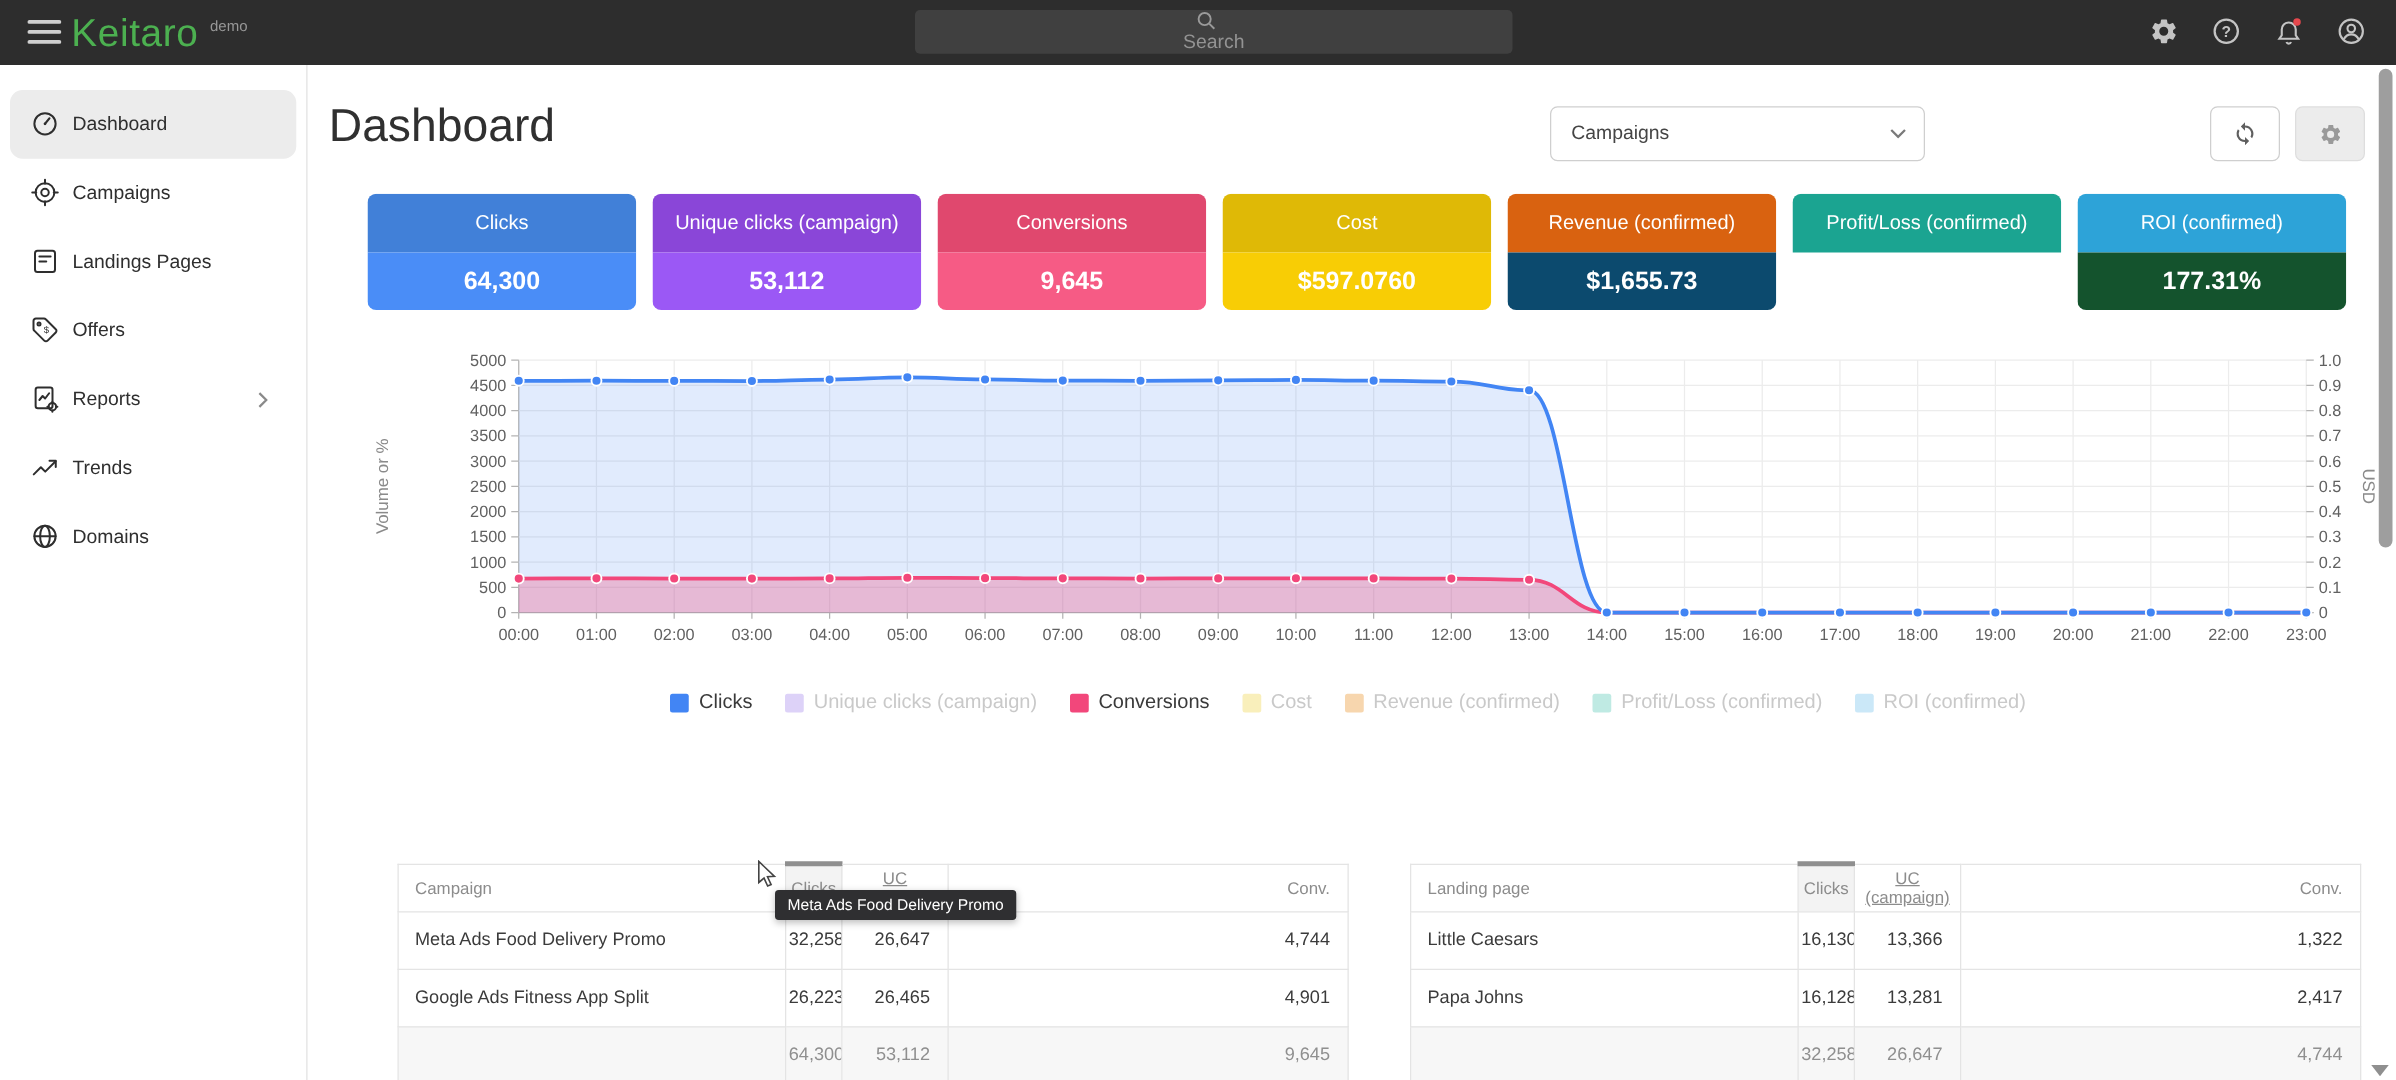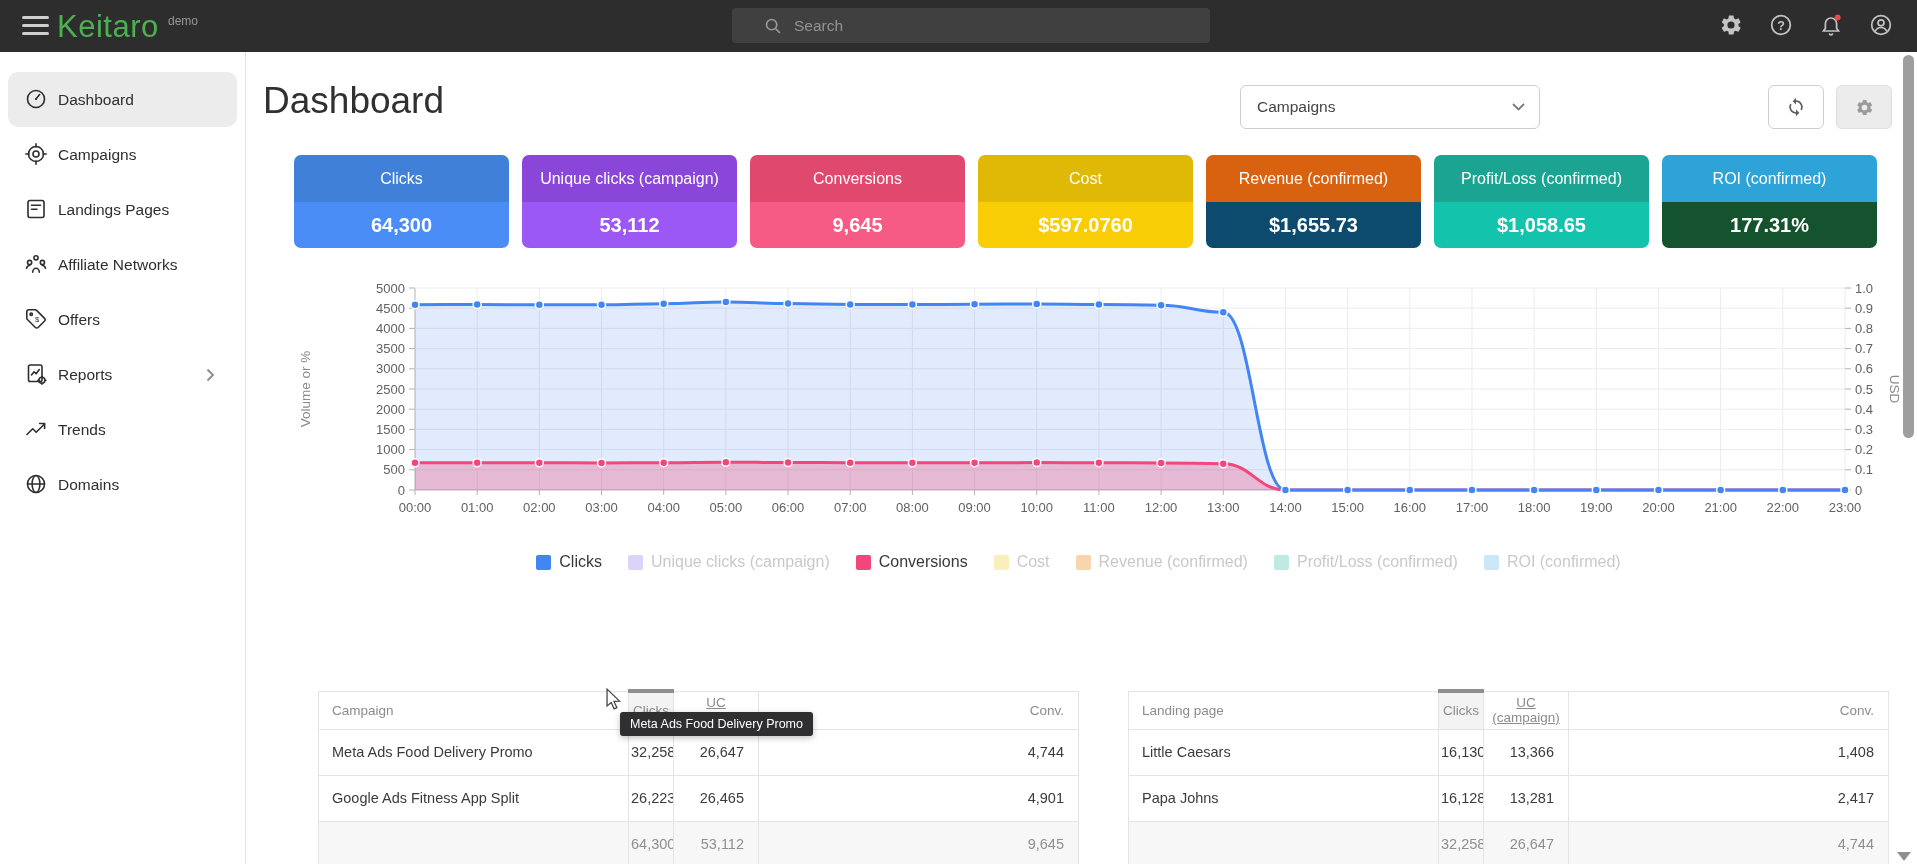--- a/index.html
+++ b/index.html
@@ -7,21 +7,21 @@
     font-family:"Liberation Sans", sans-serif; }
   .app { position:relative; width:1917px; height:864px; background:#fff; }
 
   
   .topbar { position:absolute; left:0; top:0; width:1917px; height:52px; background:#2d2d2d; }
   .hamburger { position:absolute; left:22px; top:16px; width:27px; height:21px; cursor:pointer; }
   .hamburger span { display:block; width:27px; height:3px; background:#cfcfcf; border-radius:2px; margin-bottom:5px; }
   .logo { position:absolute; left:57px; top:9px; font-size:31px; font-weight:normal; color:#4cb050; letter-spacing:.5px; }
   .logo-badge { position:absolute; left:168px; top:14px; font-size:12px; color:#979797; }
   .search { position:absolute; left:732px; top:8px; width:478px; height:35px; background:#404040; border-radius:4px;
-    display:flex; align-items:center; padding-left:32px; }
+    display:flex; align-items:center; padding-left:0;flex-direction:column; }
   .search svg { margin-right:12px; }
   .search span { color:#939393; font-size:15.5px; }
   .topicons { position:absolute; right:23px; top:13px; display:flex; gap:25px; align-items:center; }
   .topicon { width:25px; height:26px; position:relative; cursor:pointer; }
 
   
   .sidebar { position:absolute; left:0; top:52px; width:246px; height:812px; background:#fff; border-right:1px solid #e2e2e2; padding-top:20px; }
   .side-item { position:relative; height:55px; display:flex; align-items:center; margin:0 8px; border-radius:10px; cursor:pointer; }
   .side-item.active { background:#ececec; }
   .side-item .s-icon { position:absolute; left:16px; top:15px; width:24px; height:24px; }
@@ -143,29 +143,20 @@
           <path d="M12 1.8v3.2M12 19v3.2M1.8 12H5M19 12h3.2"></path>
         </svg>
         <span class="s-label">Campaigns</span>
       </div>
       <div class="side-item">
         <svg class="s-icon" viewBox="0 0 24 24" fill="none" stroke="#2e2e2e" stroke-width="1.6" stroke-linecap="round" stroke-linejoin="round">
           <rect x="4" y="3.5" width="16" height="17" rx="2"></rect>
           <path d="M7.5 8.2h9M7.5 12.2h5.5"></path>
         </svg>
         <span class="s-label">Landings Pages</span>
-      </div>
-      <div class="side-item">
-        <svg class="s-icon" viewBox="0 0 24 24" fill="none" stroke="#2e2e2e" stroke-width="1.6" stroke-linecap="round" stroke-linejoin="round">
-          <circle cx="12" cy="5.8" r="2.1"></circle>
-          <circle cx="5.6" cy="10.5" r="2.1"></circle>
-          <circle cx="18.4" cy="10.5" r="2.1"></circle>
-          <path d="M8.7 20.2c0-2.2 1.5-3.9 3.3-3.9s3.3 1.7 3.3 3.9M2.5 16.2c.6-1.7 1.7-2.7 3.1-2.7M21.5 16.2c-.6-1.7-1.7-2.7-3.1-2.7"></path>
-        </svg>
-        <span class="s-label">Affiliate Networks</span>
       </div>
       <div class="side-item">
         <svg class="s-icon" viewBox="0 0 24 24" fill="none" stroke="#2e2e2e" stroke-width="1.6" stroke-linecap="round" stroke-linejoin="round">
           <path d="M20.6 11.4l-8-8a1.9 1.9 0 00-1.4-.6H4.7a1.9 1.9 0 00-1.9 1.9v6.5c0 .5.2 1 .6 1.3l8 8a1.9 1.9 0 002.7 0l6.5-6.5a1.9 1.9 0 000-2.7z"></path>
           <circle cx="7.2" cy="7.2" r="1.2"></circle>
           <text x="11" y="14.5" font-size="7.5" fill="#2e2e2e" stroke="none" font-family="Liberation Sans, sans-serif">$</text>
         </svg>
         <span class="s-label">Offers</span>
       </div>
       <div class="side-item">
@@ -232,21 +223,20 @@
       <div class="card">
         <div class="c-head" style="background:#dfb906">Cost</div>
         <div class="c-body" style="background:#f8cd05">$597.0760</div>
       </div>
       <div class="card">
         <div class="c-head" style="background:#d96210">Revenue (confirmed)</div>
         <div class="c-body" style="background:#0c4a6e">$1,655.73</div>
       </div>
       <div class="card">
         <div class="c-head" style="background:#1ba491">Profit/Loss (confirmed)</div>
-        <div class="c-body" style="background:#13c3ab">$1,058.65</div>
       </div>
       <div class="card">
         <div class="c-head" style="background:#2da3d8">ROI (confirmed)</div>
         <div class="c-body" style="background:#14532d">177.31%</div>
       </div>
     </div>
 
   <svg id="chart" width="1677" height="260" viewBox="0 0 1677 260">
       <line x1="175" y1="23" x2="175" y2="225" stroke="#b3b3b3" stroke-width="1"></line>
       <line x1="175" y1="225" x2="175" y2="230" stroke="#b3b3b3"></line>
@@ -512,21 +502,21 @@
           <th class="sorted">Clicks</th>
           <th>UC (campaign)</th>
           <th>Conv.</th>
         </tr>
       </thead>
       <tbody>
         <tr>
           <td>Little Caesars</td>
           <td>16,130</td>
           <td>13,366</td>
-          <td>1,408</td>
+          <td>1,322</td>
         </tr>
         <tr>
           <td>Papa Johns</td>
           <td>16,128</td>
           <td>13,281</td>
           <td>2,417</td>
         </tr>
       </tbody>
       <tfoot>
         <tr>

